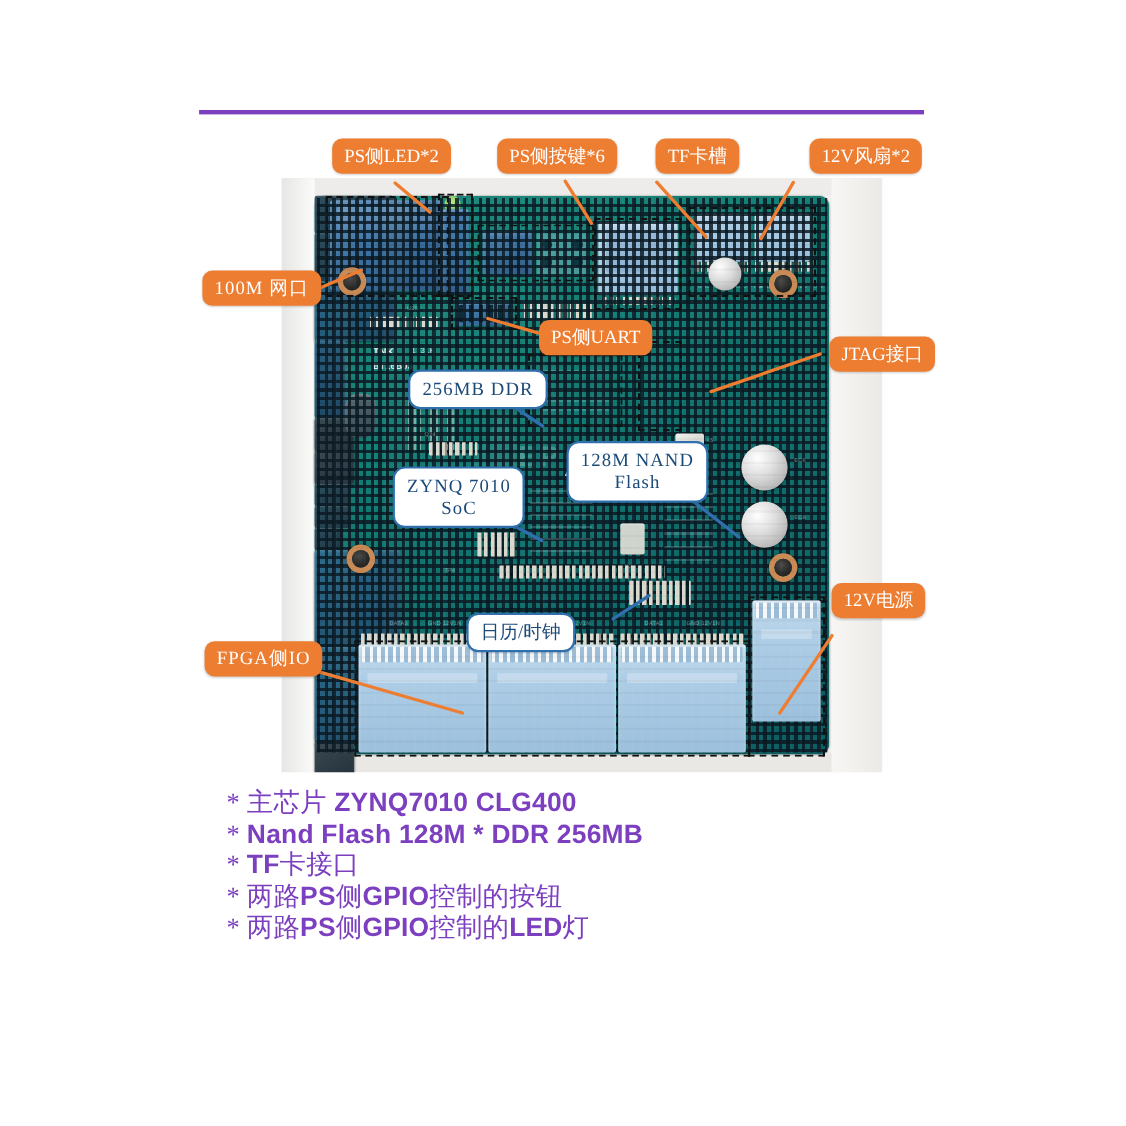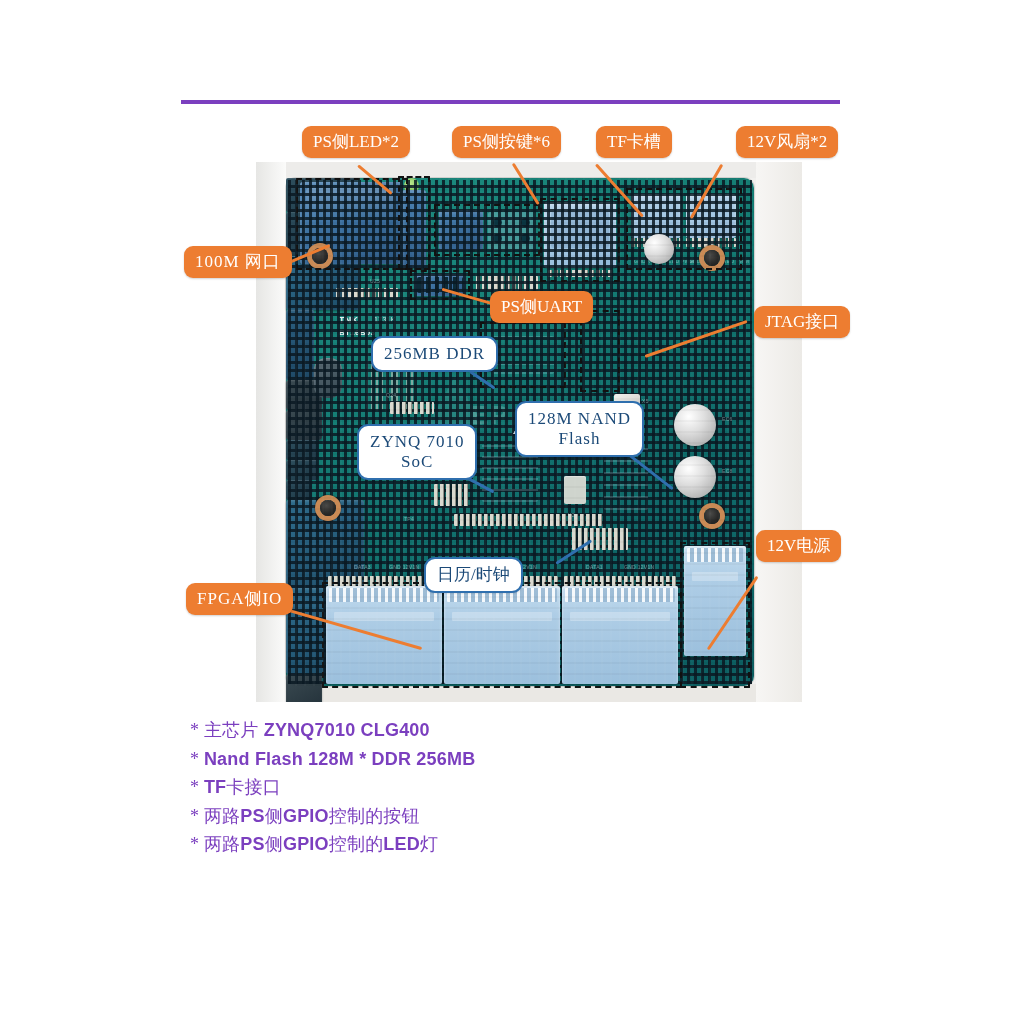--- a/index.html
+++ b/index.html
@@ -170,21 +170,21 @@
   .lead.o{ background:#ED7D31; height:3px; }
   .lead.b{ background:#2f6fae; height:2.5px; }
 
   
   .speclist{
     position:absolute; left:190px; top:716px; width:720px;
     color:#7B3FBF;
   }
   .spec{
     font-family:"Liberation Sans","DejaVu Sans",sans-serif;
-    font-size:18px; line-height:28.5px; white-space:nowrap; letter-spacing:.2px;
+    font-size:24px; line-height:28.5px; white-space:nowrap; letter-spacing:.2px;margin-left:16px;
   }
   .spec .star{ font-family:"Liberation Serif",serif; }
   .spec b{ font-weight:bold; }
 </style>
 </head>
 <body>
 
 <div id="root">
 
   <div class="title-rule"></div>

